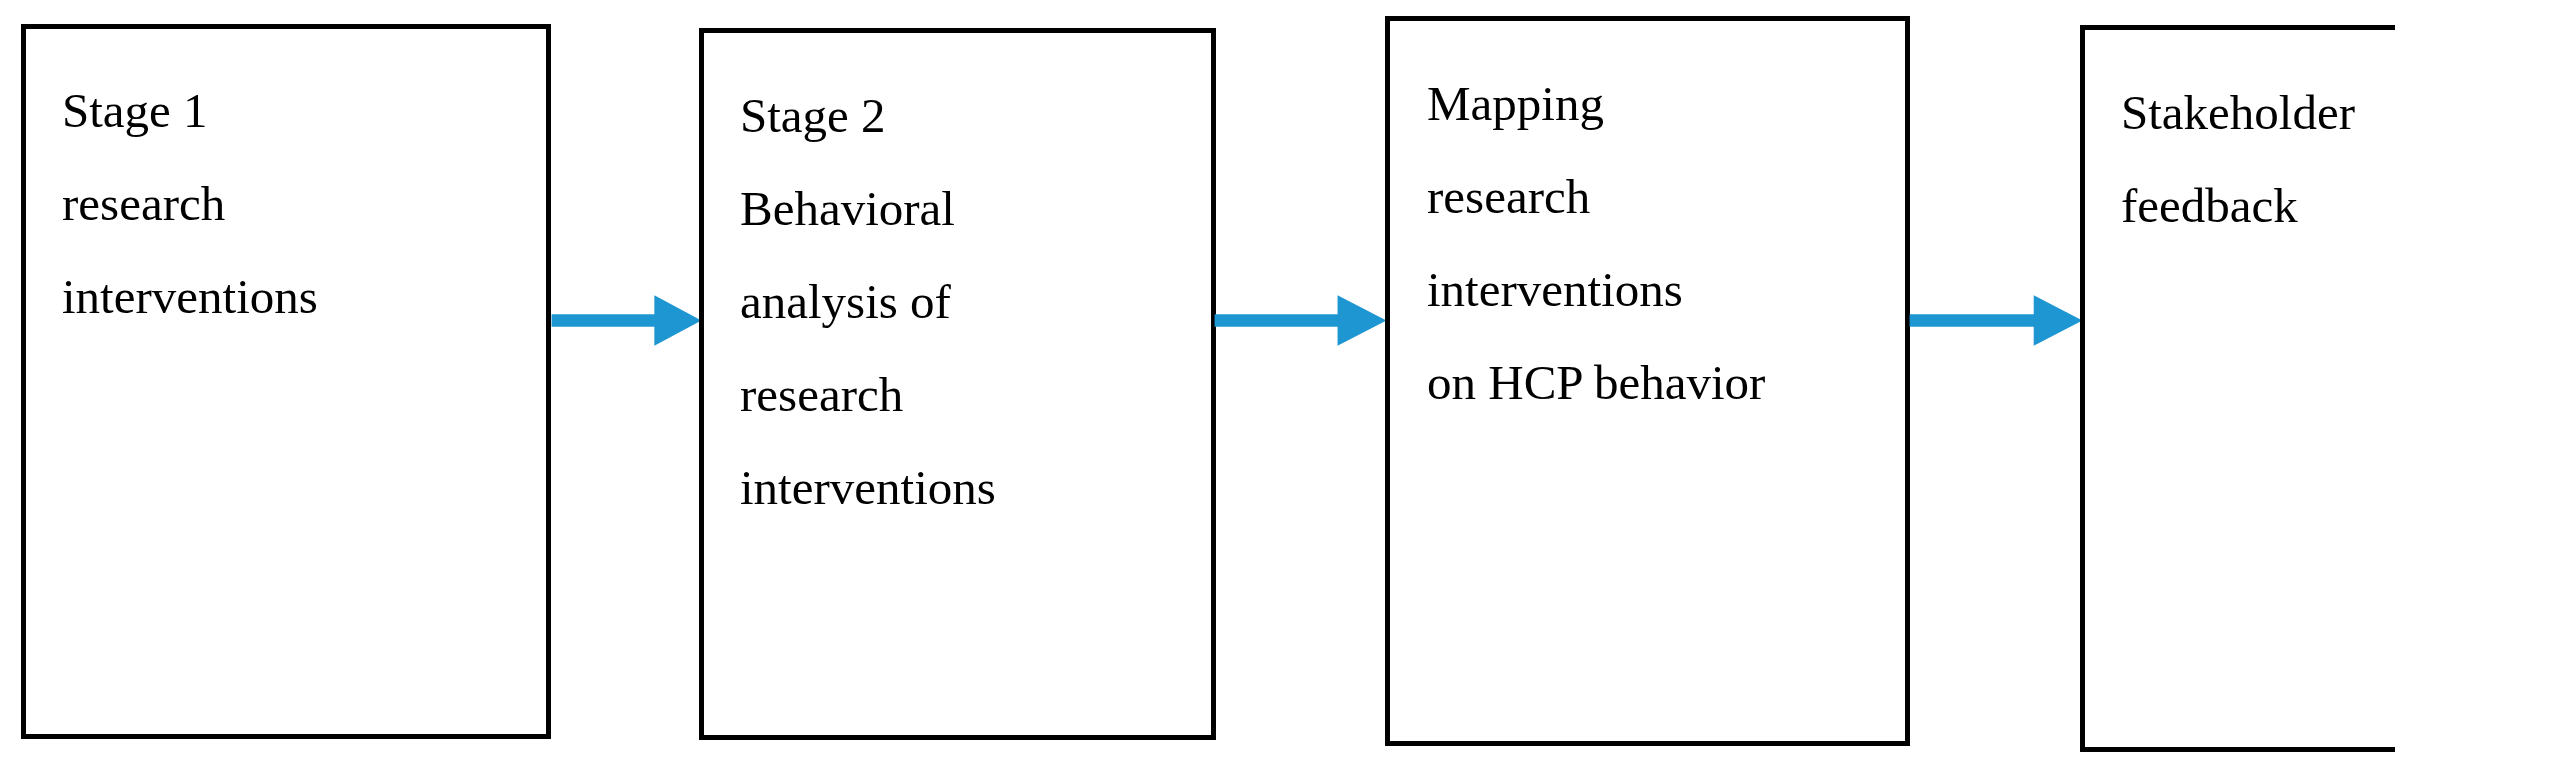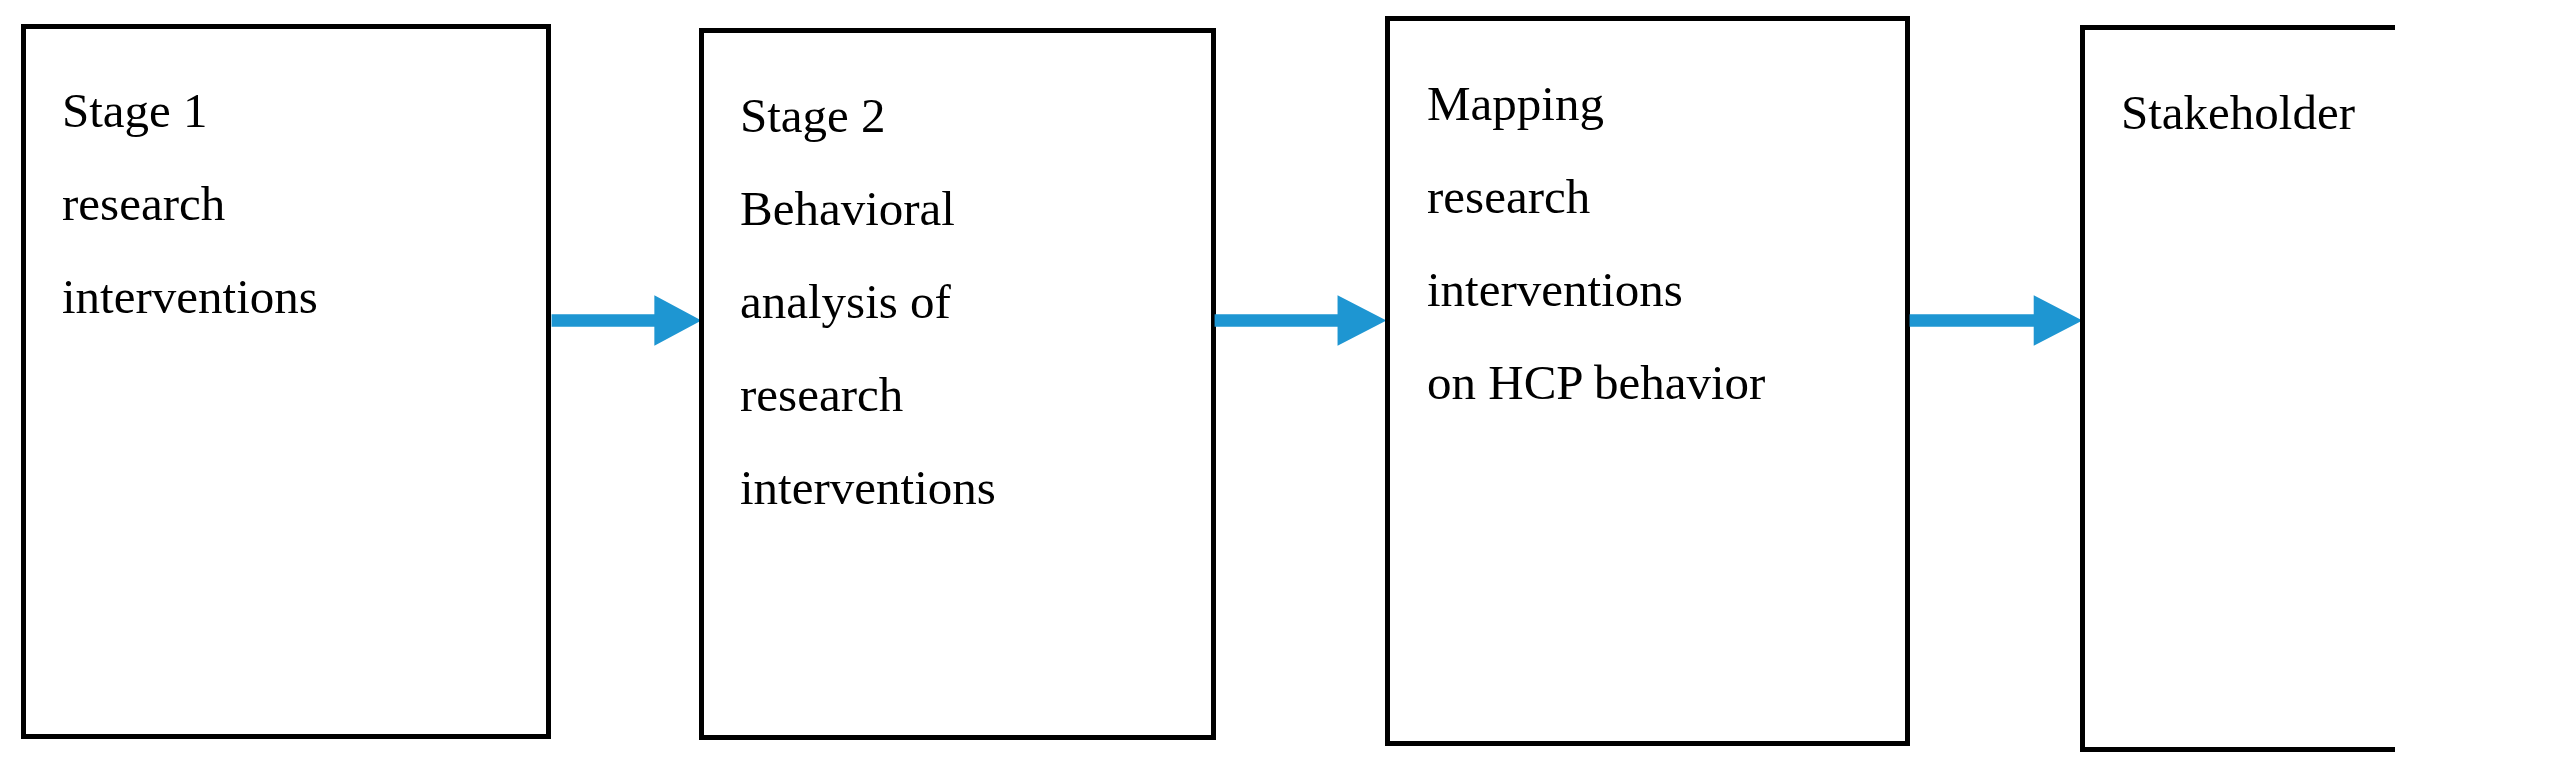--- a/index.html
+++ b/index.html
@@ -103,16 +103,17 @@
 
   <div class="arrow" id="arrow-3">
     <svg viewBox="0 0 224 80" preserveAspectRatio="none">
       <path d="M 2 32 L 160 32 L 160 8 L 222 40 L 160 72 L 160 48 L 2 48 Z" fill="#1e96d2"></path>
     </svg>
   </div>
 
   <div class="stage-box" id="box-4"></div>
   <div class="stage-text" id="text-4">
     <span class="stage-line">Stakeholder</span>
+    <span class="stage-line">feedback</span>
   </div>
 
 </div>
 
 
 </body></html>

